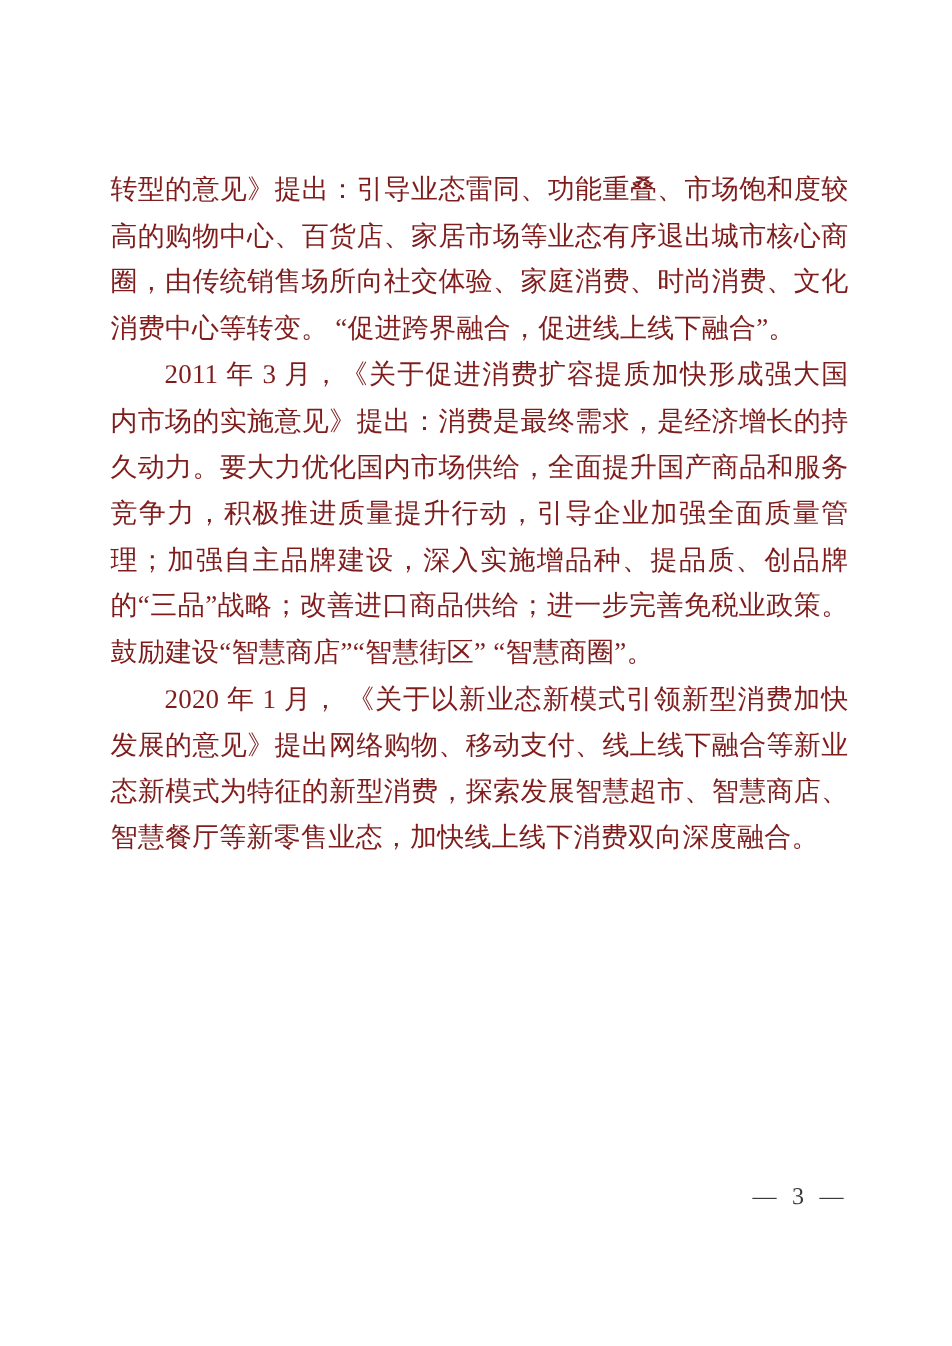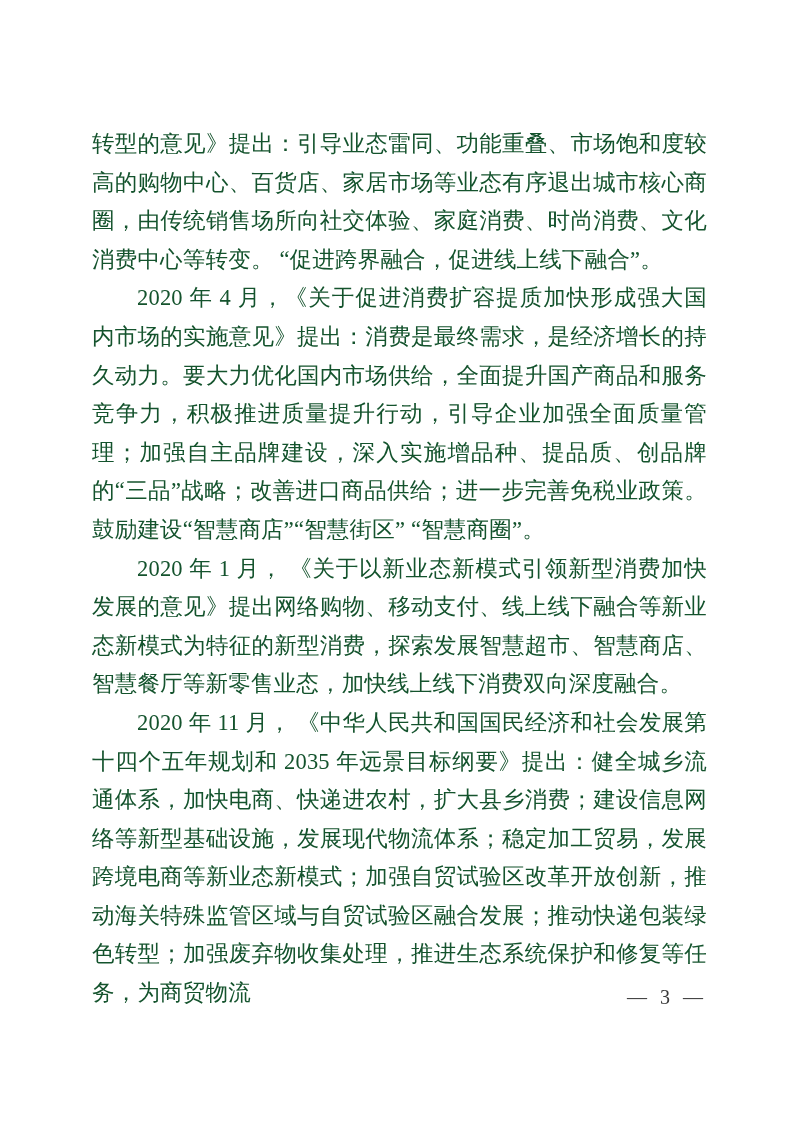--- a/index.html
+++ b/index.html
@@ -15,23 +15,23 @@
     font-family: "Liberation Serif", "DejaVu Serif", serif;
   }
   .page {
     position: absolute;
     inset: 0;
     background: #ffffff;
   }
   .body-text {
     position: absolute;
     left: 92px;
-    top: 125px;
+    top: 139px;
     width: 615px;
-    color: #14532d;
+    color: #7f1d1d;
     font-size: 22.5px;
     line-height: 38.6px;
     text-align: justify;
     letter-spacing: 0.2px;
     font-family: Liberation Serif, serif;
   }
   .body-text p {
     margin: 0;
     padding: 0;
   }
@@ -50,20 +50,19 @@
     font-family: "Liberation Serif", "DejaVu Serif", serif;
   }
 </style>
 </head>
 <body>
 
 <div class="page">
 
   <div class="body-text">
     <p>转型的意见》提出：引导业态雷同、功能重叠、市场饱和度较高的购物中心、百货店、家居市场等业态有序退出城市核心商圈，由传统销售场所向社交体验、家庭消费、时尚消费、文化消费中心等转变。 “促进跨界融合，促进线上线下融合”。</p>
-    <p class="indent">2020 年 4 月，《关于促进消费扩容提质加快形成强大国内市场的实施意见》提出：消费是最终需求，是经济增长的持久动力。要大力优化国内市场供给，全面提升国产商品和服务竞争力，积极推进质量提升行动，引导企业加强全面质量管理；加强自主品牌建设，深入实施增品种、提品质、创品牌的“三品”战略；改善进口商品供给；进一步完善免税业政策。鼓励建设“智慧商店”“智慧街区” “智慧商圈”。</p>
+    <p class="indent">2011 年 3 月，《关于促进消费扩容提质加快形成强大国内市场的实施意见》提出：消费是最终需求，是经济增长的持久动力。要大力优化国内市场供给，全面提升国产商品和服务竞争力，积极推进质量提升行动，引导企业加强全面质量管理；加强自主品牌建设，深入实施增品种、提品质、创品牌的“三品”战略；改善进口商品供给；进一步完善免税业政策。鼓励建设“智慧商店”“智慧街区” “智慧商圈”。</p>
     <p class="indent">2020 年 1 月， 《关于以新业态新模式引领新型消费加快发展的意见》提出网络购物、移动支付、线上线下融合等新业态新模式为特征的新型消费，探索发展智慧超市、智慧商店、智慧餐厅等新零售业态，加快线上线下消费双向深度融合。</p>
-    <p class="indent">2020 年 11 月， 《中华人民共和国国民经济和社会发展第十四个五年规划和 2035 年远景目标纲要》提出：健全城乡流通体系，加快电商、快递进农村，扩大县乡消费；建设信息网络等新型基础设施，发展现代物流体系；稳定加工贸易，发展跨境电商等新业态新模式；加强自贸试验区改革开放创新，推动海关特殊监管区域与自贸试验区融合发展；推动快递包装绿色转型；加强废弃物收集处理，推进生态系统保护和修复等任务，为商贸物流</p>
   </div>
 
   <div class="footer-pagenum">— 3 —</div>
 
 </div>
 
 </body></html>

